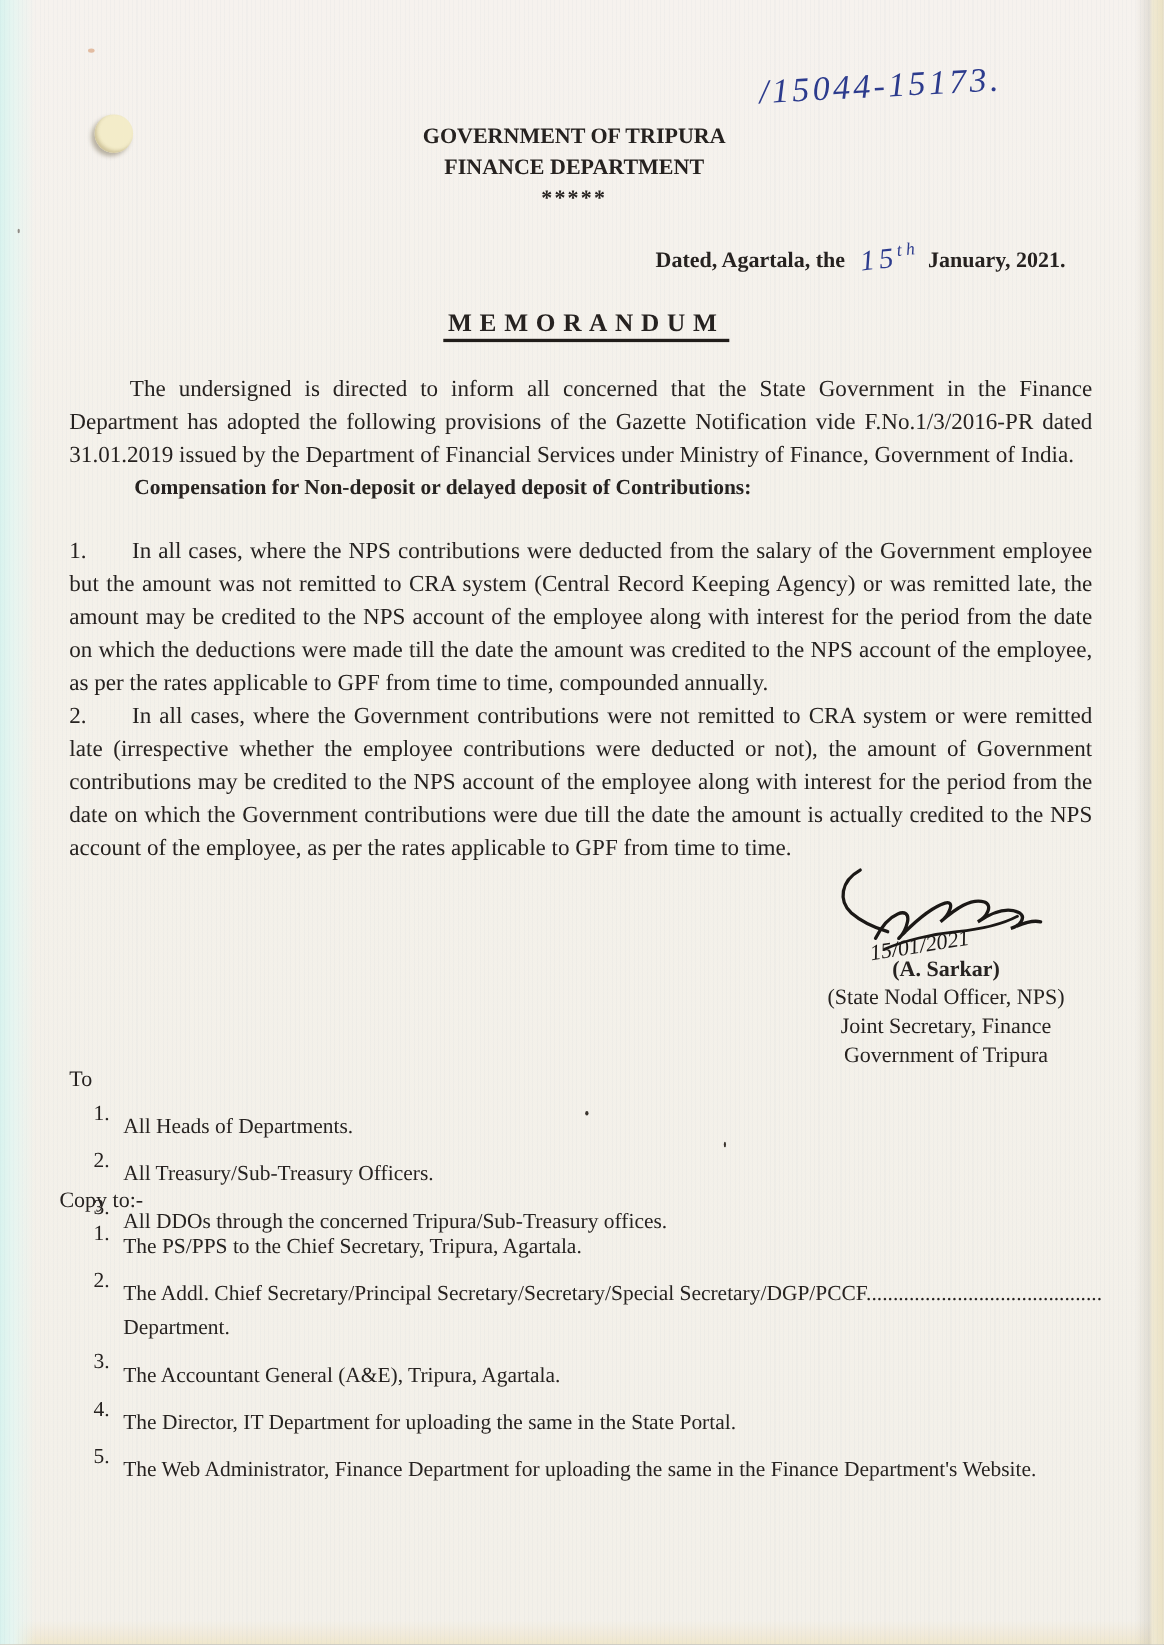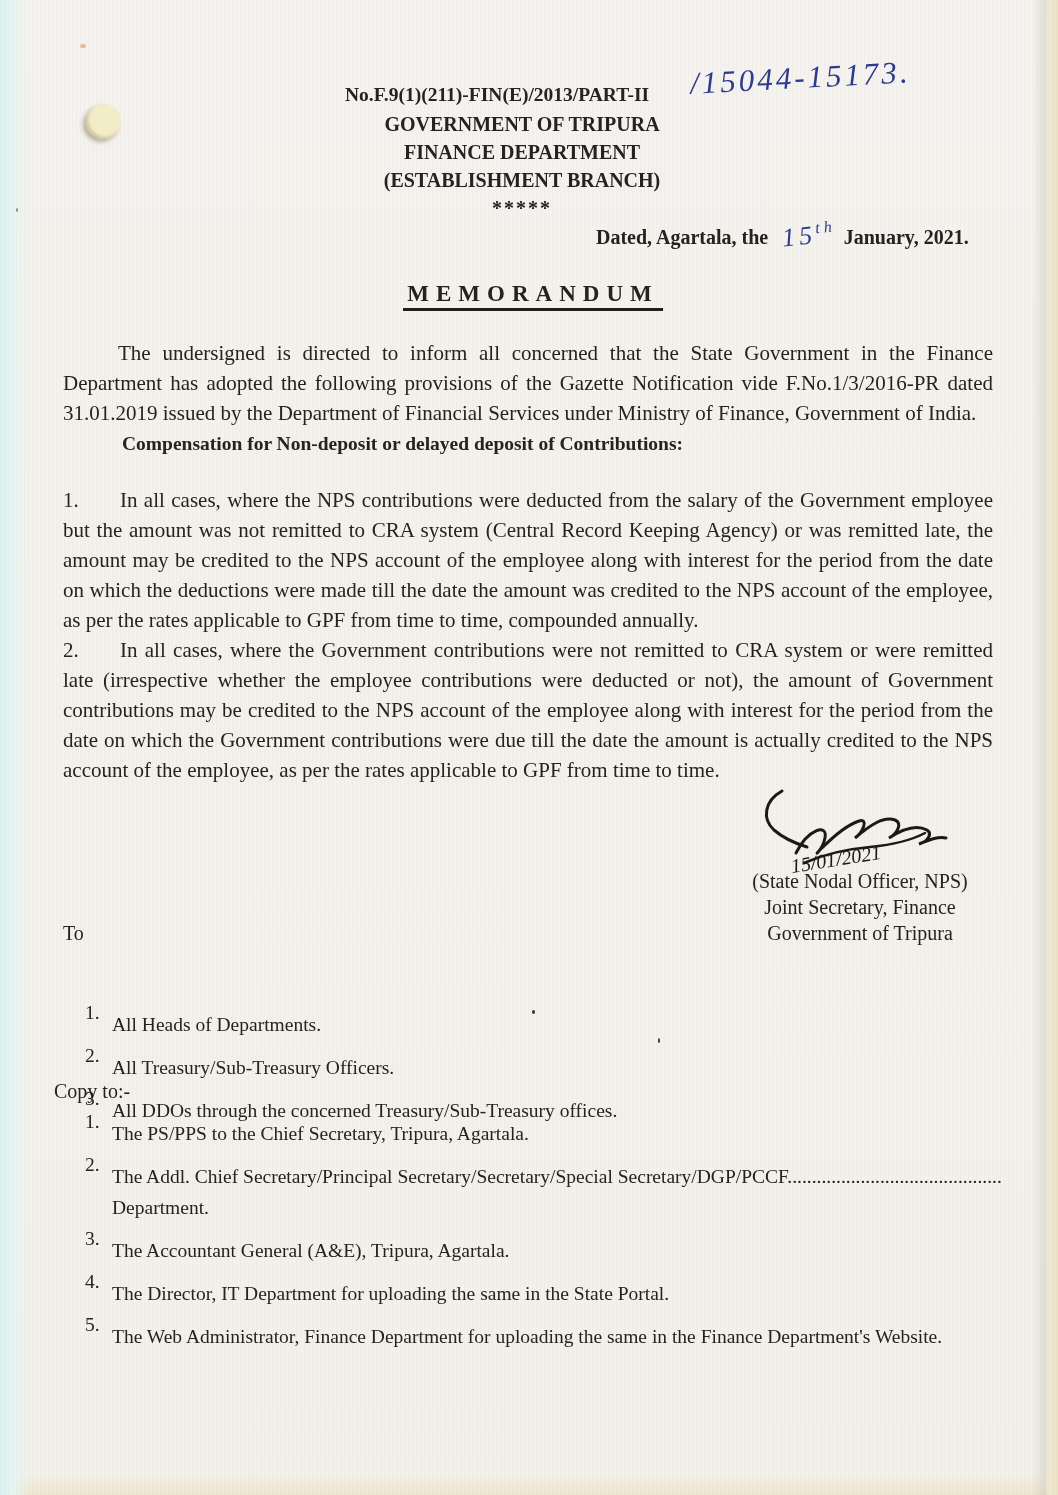--- a/index.html
+++ b/index.html
@@ -51,48 +51,46 @@
   .section-heading { left:122px; top:433px; font-weight:bold; font-size:19.5px; white-space:nowrap; }
   .num-para .pnum { position:absolute; left:0; top:0; }
   .num-para .ptext { text-indent:57px; display:block; }
   .p1 { top:485px; }
   .p2 { top:635px; }
 
   .sig-art { left:752px; top:783px; }
   .sig-block { left:720px; top:868px; width:280px; text-align:center; font-size:20px; line-height:26px; }
   .sig-name { font-weight:bold; }
 
-  .to-label { left:63px; top:922px; font-size:20px; }
+  .to-label { left:63px; top:970px; font-size:20px; }
   .copy-label { left:54px; top:1080px; font-size:20px;text-align:center; }
   .list { font-size:19.5px; line-height:31px; }
   .to-list { left:85px; top:997px; width:900px; }
   .copy-list { left:85px; top:1106px; width:952px; }
   .list-row { display:flex; }
   .row-num { width:27px; flex:none; }
   .row-text { flex:1; text-align:justify;margin-top:12px; }
   .nowrap-line { white-space:nowrap; overflow:hidden; }
 </style>
 </head>
 <body>
 
 <div class="page">
 
   <div class="abs punch-hole"></div>
   <div class="speck" style="left:80px;top:44px;width:6px;height:4px;background:#d9a07a;opacity:.65;"></div>
   <div class="speck" style="left:532px;top:1010px;width:3px;height:4px;background:#3a342e;"></div>
   <div class="speck" style="left:658px;top:1038px;width:2px;height:5px;background:#3a342e;"></div>
   <div class="speck" style="left:16px;top:208px;width:2px;height:4px;background:#8e8a84;"></div>
 
-  <div class="abs ref-line">No.F.9(1)(211)-FIN(E)/2013/PART-II</div>
   <div class="abs handwriting dispatch-no">/15044-15173.</div>
 
   <div class="abs org-block">
     <div>GOVERNMENT OF TRIPURA</div>
     <div>FINANCE DEPARTMENT</div>
-    <div>(ESTABLISHMENT BRANCH)</div>
     <div style="letter-spacing:2px;">*****</div>
   </div>
 
   <div class="abs date-line">
     <span>Dated, Agartala, the</span><span class="handwriting date-day"><span>15</span><sup>th</sup></span>
     <span>January, 2021.</span>
   </div>
 
   <div class="abs memo-title">
     <span>MEMORANDUM</span>
@@ -115,39 +113,40 @@
   <svg class="abs sig-art" width="210" height="100" viewBox="0 0 210 100">
     <g fill="none" stroke="#1b1816" stroke-width="3" stroke-linecap="round">
       <path d="M30,8 C12,18 10,36 22,47 C30,54 42,60 55,64"></path>
       <path d="M44,70 C56,46 76,40 73,55 C70,69 58,76 71,64 C84,51 95,42 107,38 C117,35 111,49 103,55 C117,43 131,33 143,37 C151,40 145,51 137,55 C149,47 164,41 175,47 C181,51 175,59 167,61 C177,57 186,53 194,55"></path>
       <path d="M52,80 C70,72 96,66 118,64 C138,62 158,58 173,50" stroke-width="2.5"></path>
     </g>
     <text x="40" y="90" transform="rotate(-9 40 90)" font-size="20" font-style="italic" fill="#1b1816">15/01/2021</text>
   </svg>
 
   <div class="abs sig-block">
+    <div class="sig-name">(A. Sarkar)</div>
     <div>(State Nodal Officer, NPS)</div>
     <div>Joint Secretary, Finance</div>
     <div>Government of Tripura</div>
   </div>
 
   <div class="abs to-label">To</div>
 
   <div class="abs list to-list">
     <div class="list-row">
       <span class="row-num">1.</span>
       <span class="row-text">All Heads of Departments.</span>
     </div>
     <div class="list-row">
       <span class="row-num">2.</span>
       <span class="row-text">All Treasury/Sub-Treasury Officers.</span>
     </div>
     <div class="list-row">
       <span class="row-num">3.</span>
-      <span class="row-text">All DDOs through the concerned Treasury/Sub-Treasury offices.</span>
+      <span class="row-text">All DDOs through the concerned Tripura/Sub-Treasury offices.</span>
     </div>
   </div>
 
   <div class="abs copy-label">Copy to:-</div>
 
   <div class="abs list copy-list">
     <div class="list-row">
       <span class="row-num">1.</span>
       <span class="row-text">The PS/PPS to the Chief Secretary, Tripura, Agartala.</span>
     </div>

